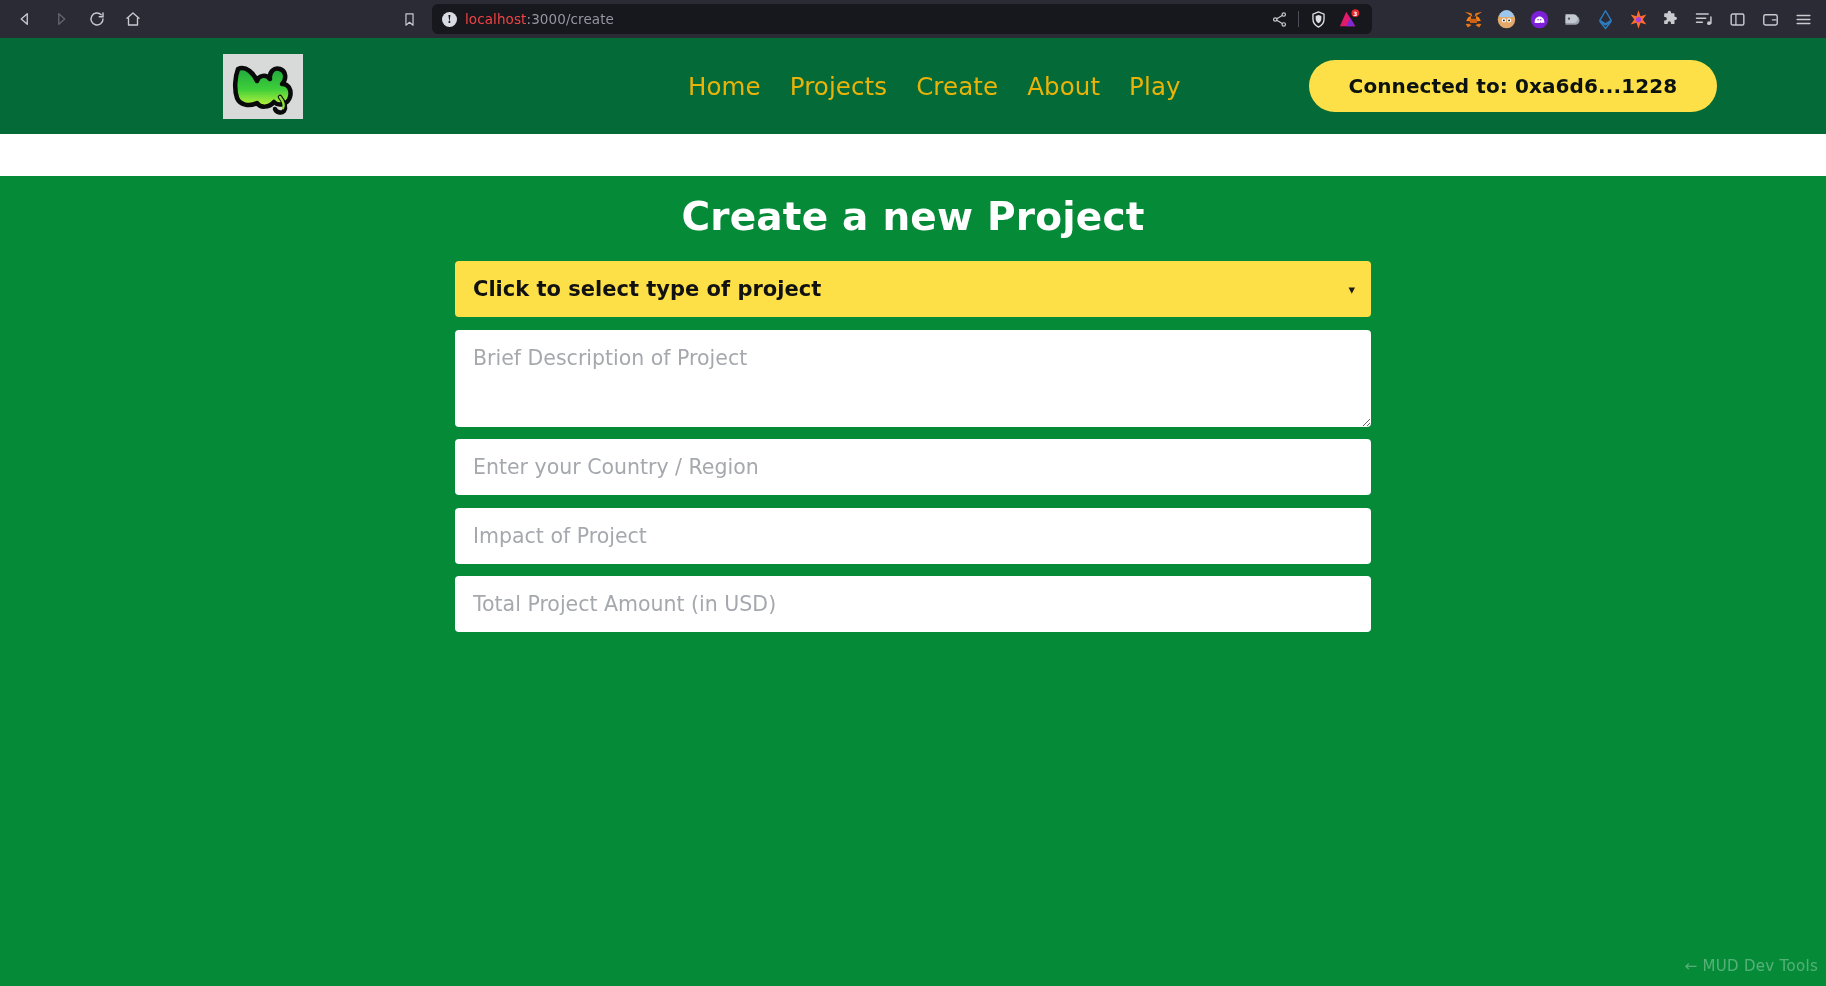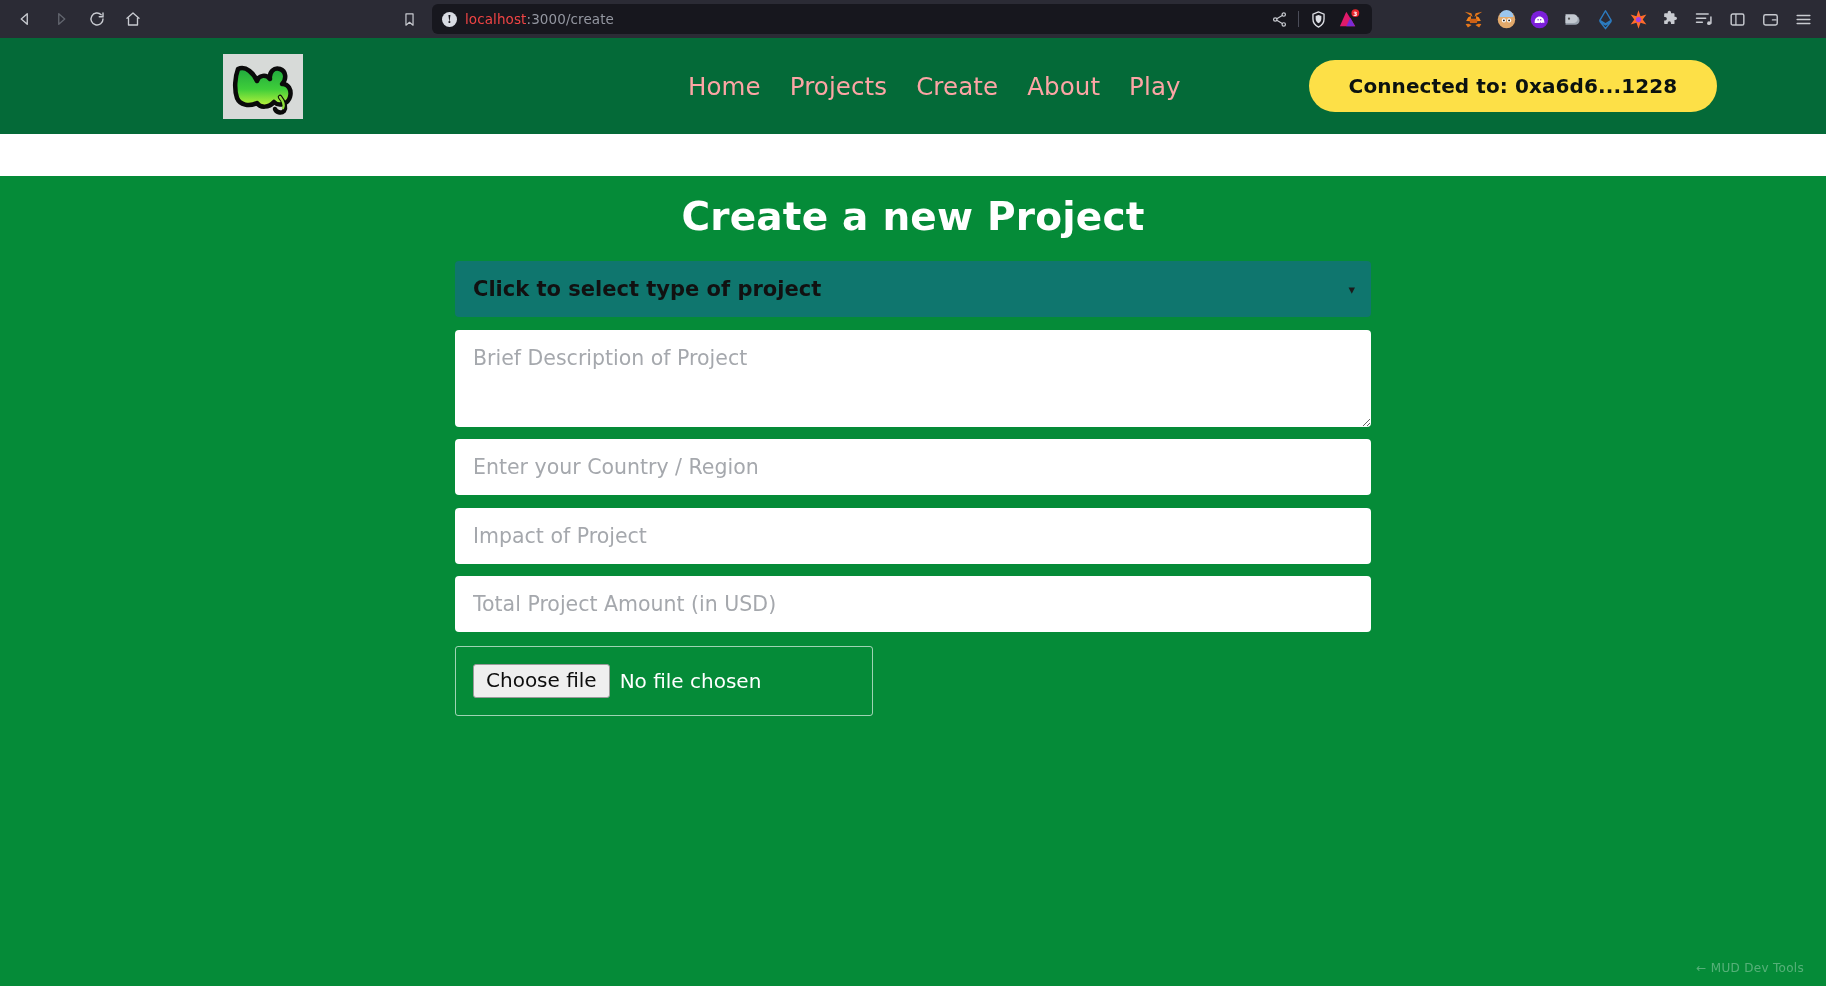--- a/index.html
+++ b/index.html
@@ -123,21 +123,21 @@
   }
   .logo-box svg { display: block; }
 
   .main-nav {
     display: flex;
     align-items: center;
     gap: 29px;
     margin-left: 385px;
   }
   .nav-link {
-    color: #fca5a5;
+    color: #eab308;
     font-size: 24.5px;
     letter-spacing: 0.1px;
     text-decoration: none;
     white-space: nowrap;
   }
 
   .connect-btn {
     margin-left: 128px;
     background: #fde047;
     color: #0B1210;
@@ -190,21 +190,21 @@
     font-family: inherit;
     font-size: 20.5px;
     color: #2a2a2a;
     padding: 0 18px;
     height: 56px;
     display: block;
   }
   .field::placeholder { color: #A5A8AD; }
 
   select.field {
-    background: #0f766e;
+    background: #fde047;
     -webkit-appearance: none;
     appearance: none;
     color: #111;
     font-size: 21px;
     font-weight: bold;
     padding-right: 41px;
   }
   .select-wrap { position: relative; width: 100%; }
   .select-caret {
     position: absolute;
@@ -253,24 +253,24 @@
   }
   .file-status {
     color: #FFFFFF;
     font-size: 20px;
     margin-left: 10px;
     white-space: nowrap;
   }
 
   .devtools-tag {
     position: absolute;
-    right: 22px;
+    right: 8px;
     bottom: 11px;
     color: rgba(255,255,255,0.32);
-    font-size: 12px;
+    font-size: 15px;
     letter-spacing: 0.3px;
     white-space: nowrap;
   }
 </style>
 </head>
 <body>
 
 <div class="browser-bar">
 
   <div class="nav-btn">
@@ -463,21 +463,17 @@
     <textarea class="field" placeholder="Brief Description of Project" style=""></textarea>
 
     <input class="field" type="text" placeholder="Enter your Country / Region" style="">
 
 
     <input class="field" type="text" placeholder="Impact of Project" style="">
 
     <input class="field" type="text" placeholder="Total Project Amount (in USD)" style="">
 
 
-    <div class="file-box">
-      <span class="choose-file">Choose file</span>
-      <span class="file-status">No file chosen</span>
-    </div>
 
   </form>
 
   <div class="devtools-tag">← MUD Dev Tools</div>
 </div>
 
 </body></html>

